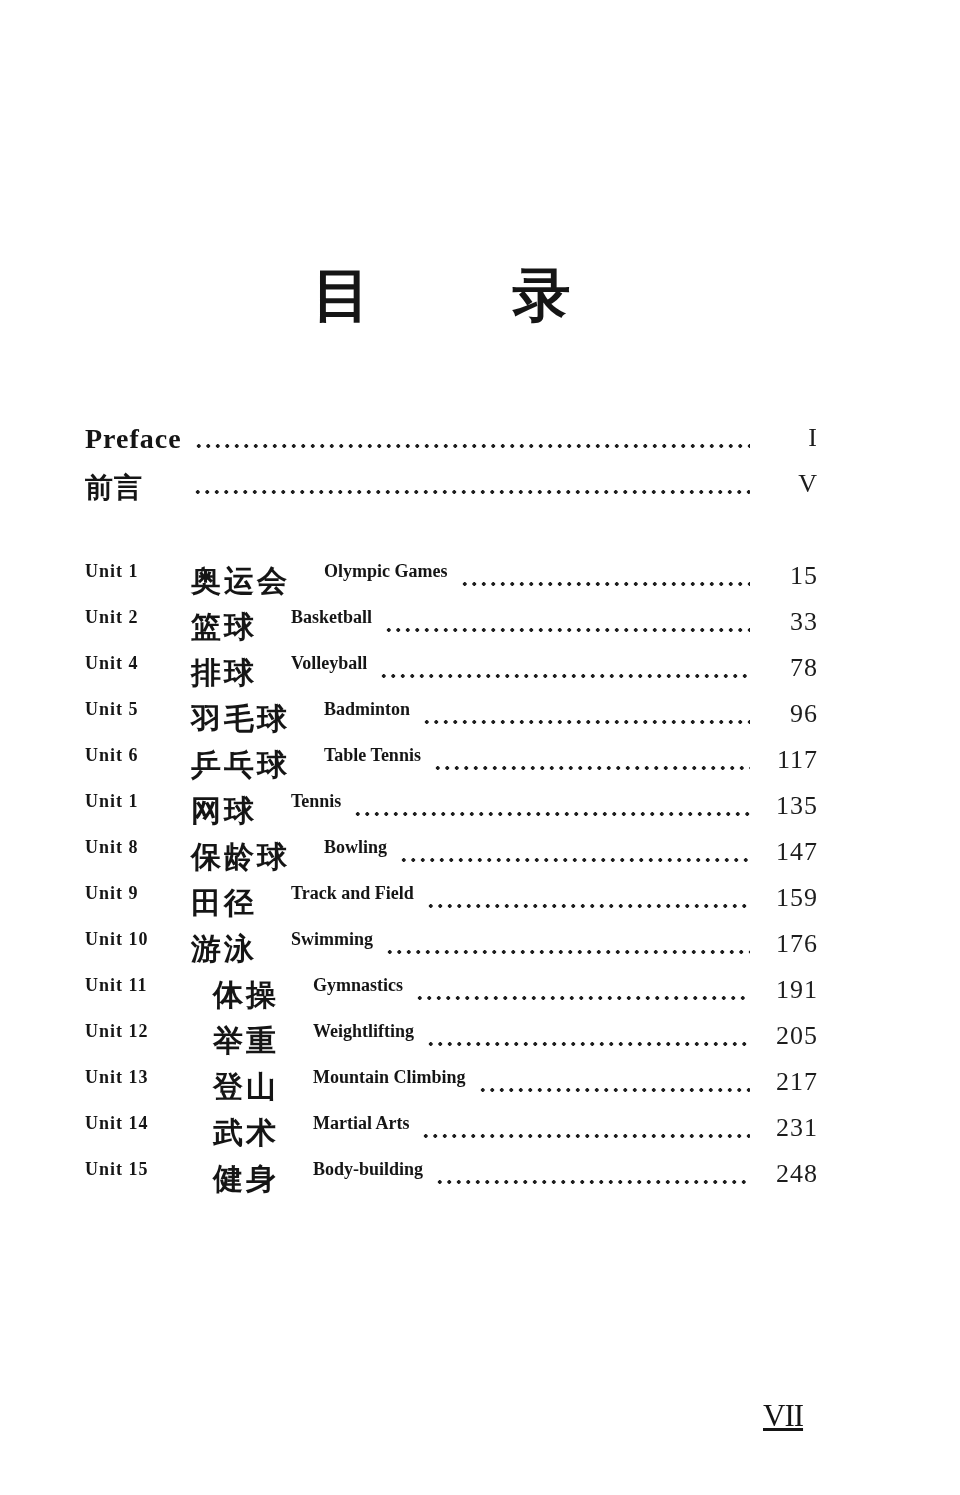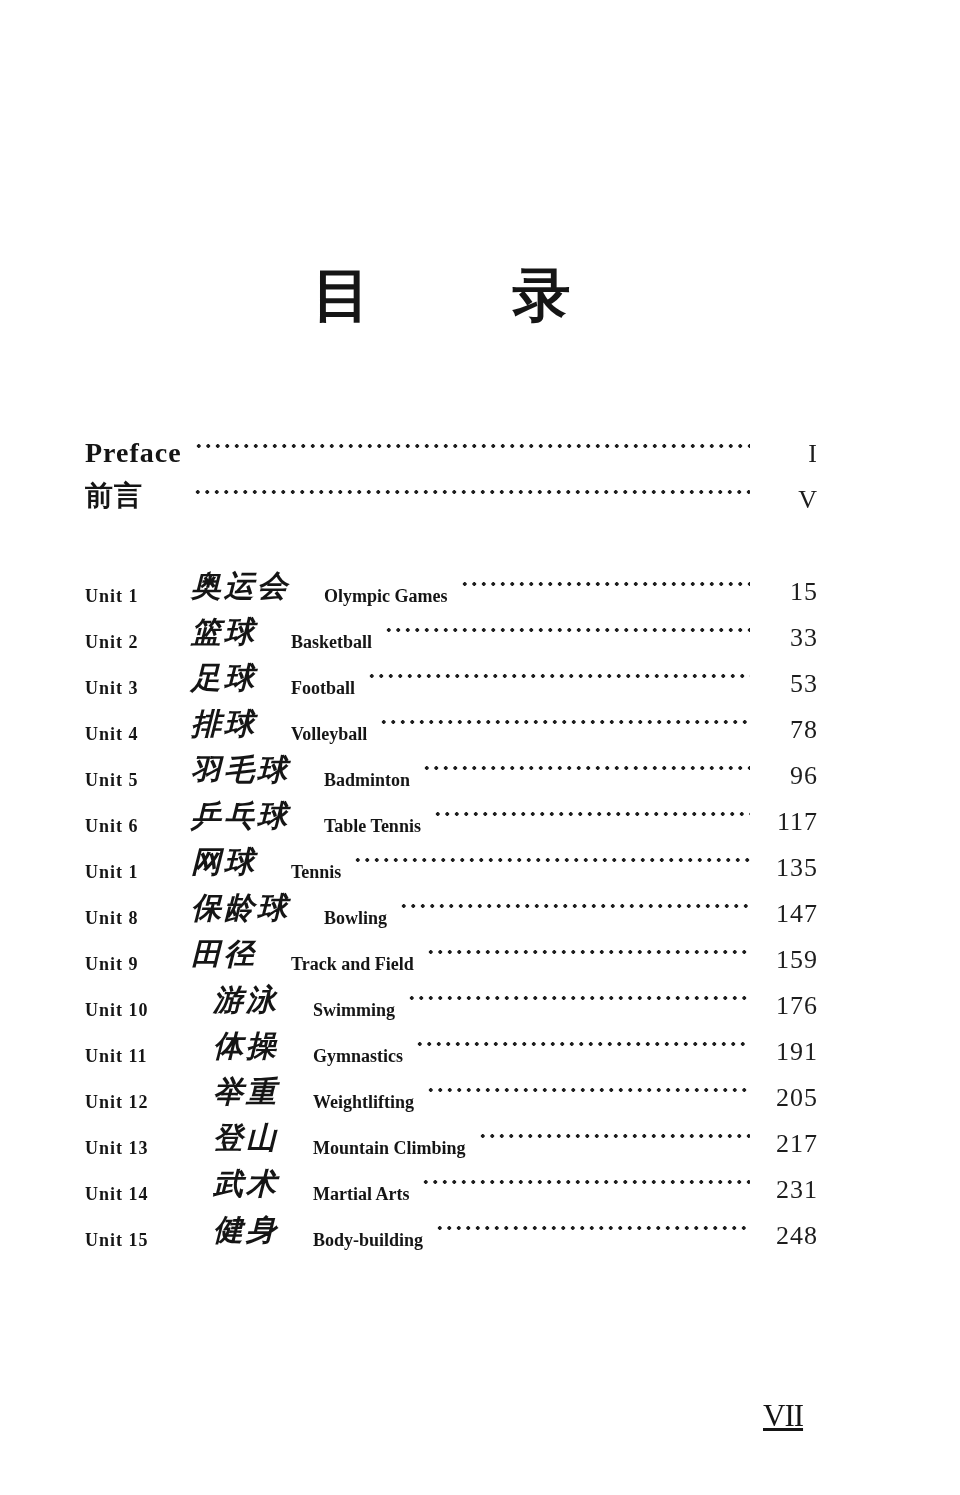--- a/index.html
+++ b/index.html
@@ -25,21 +25,21 @@
     justify-content: center;
     column-gap: 142px;
     font-size: 58px;
     line-height: 62px;
     font-weight: 700;
     letter-spacing: 0;
   }
   
   .toc-row {
     display: flex;
-    align-items: flex-end;
+    align-items: flex-start;
     height: 46px;
     white-space: nowrap;
   }
   .dots {
     flex: 1 1 auto;
     height: 46px;
     margin: 0 10px 0 12px;
     background-image: radial-gradient(circle at center, #1c1c1c 1.6px, transparent 2.1px);
     background-size: 9.5px 46px;
     background-repeat: repeat-x;
@@ -75,21 +75,20 @@
     font-size: 18px;
     font-weight: 700;
     letter-spacing: 1px;
   }
   .units .toc-row:nth-child(n+10) .unit-no { flex-basis: 128px; }
   .unit-zh {
     font-size: 30px;
     font-weight: 700;
     margin-right: 34px;
     letter-spacing: 3px;
-    font-style: italic;
   }
   .unit-en {
     font-size: 18px;
     font-weight: 700;
   }
   
   .footer-pagenum {
     position: absolute;
     top: 1398px;
     left: 763px;
@@ -134,27 +133,20 @@
   </div>
 
   <div class="toc-row unit-row">
     <span class="unit-no">Unit 2</span>
     <span class="unit-zh">篮球</span>
     <span class="unit-en">Basketball</span>
     <span class="dots"></span>
     <span class="pagenum">33</span>
   </div>
 
-  <div class="toc-row unit-row">
-    <span class="unit-no">Unit 3</span>
-    <span class="unit-zh">足球</span>
-    <span class="unit-en">Football</span>
-    <span class="dots"></span>
-    <span class="pagenum">53</span>
-  </div>
 
   <div class="toc-row unit-row">
     <span class="unit-no">Unit 4</span>
     <span class="unit-zh">排球</span>
     <span class="unit-en">Volleyball</span>
     <span class="dots"></span>
     <span class="pagenum">78</span>
   </div>
 
   <div class="toc-row unit-row">

